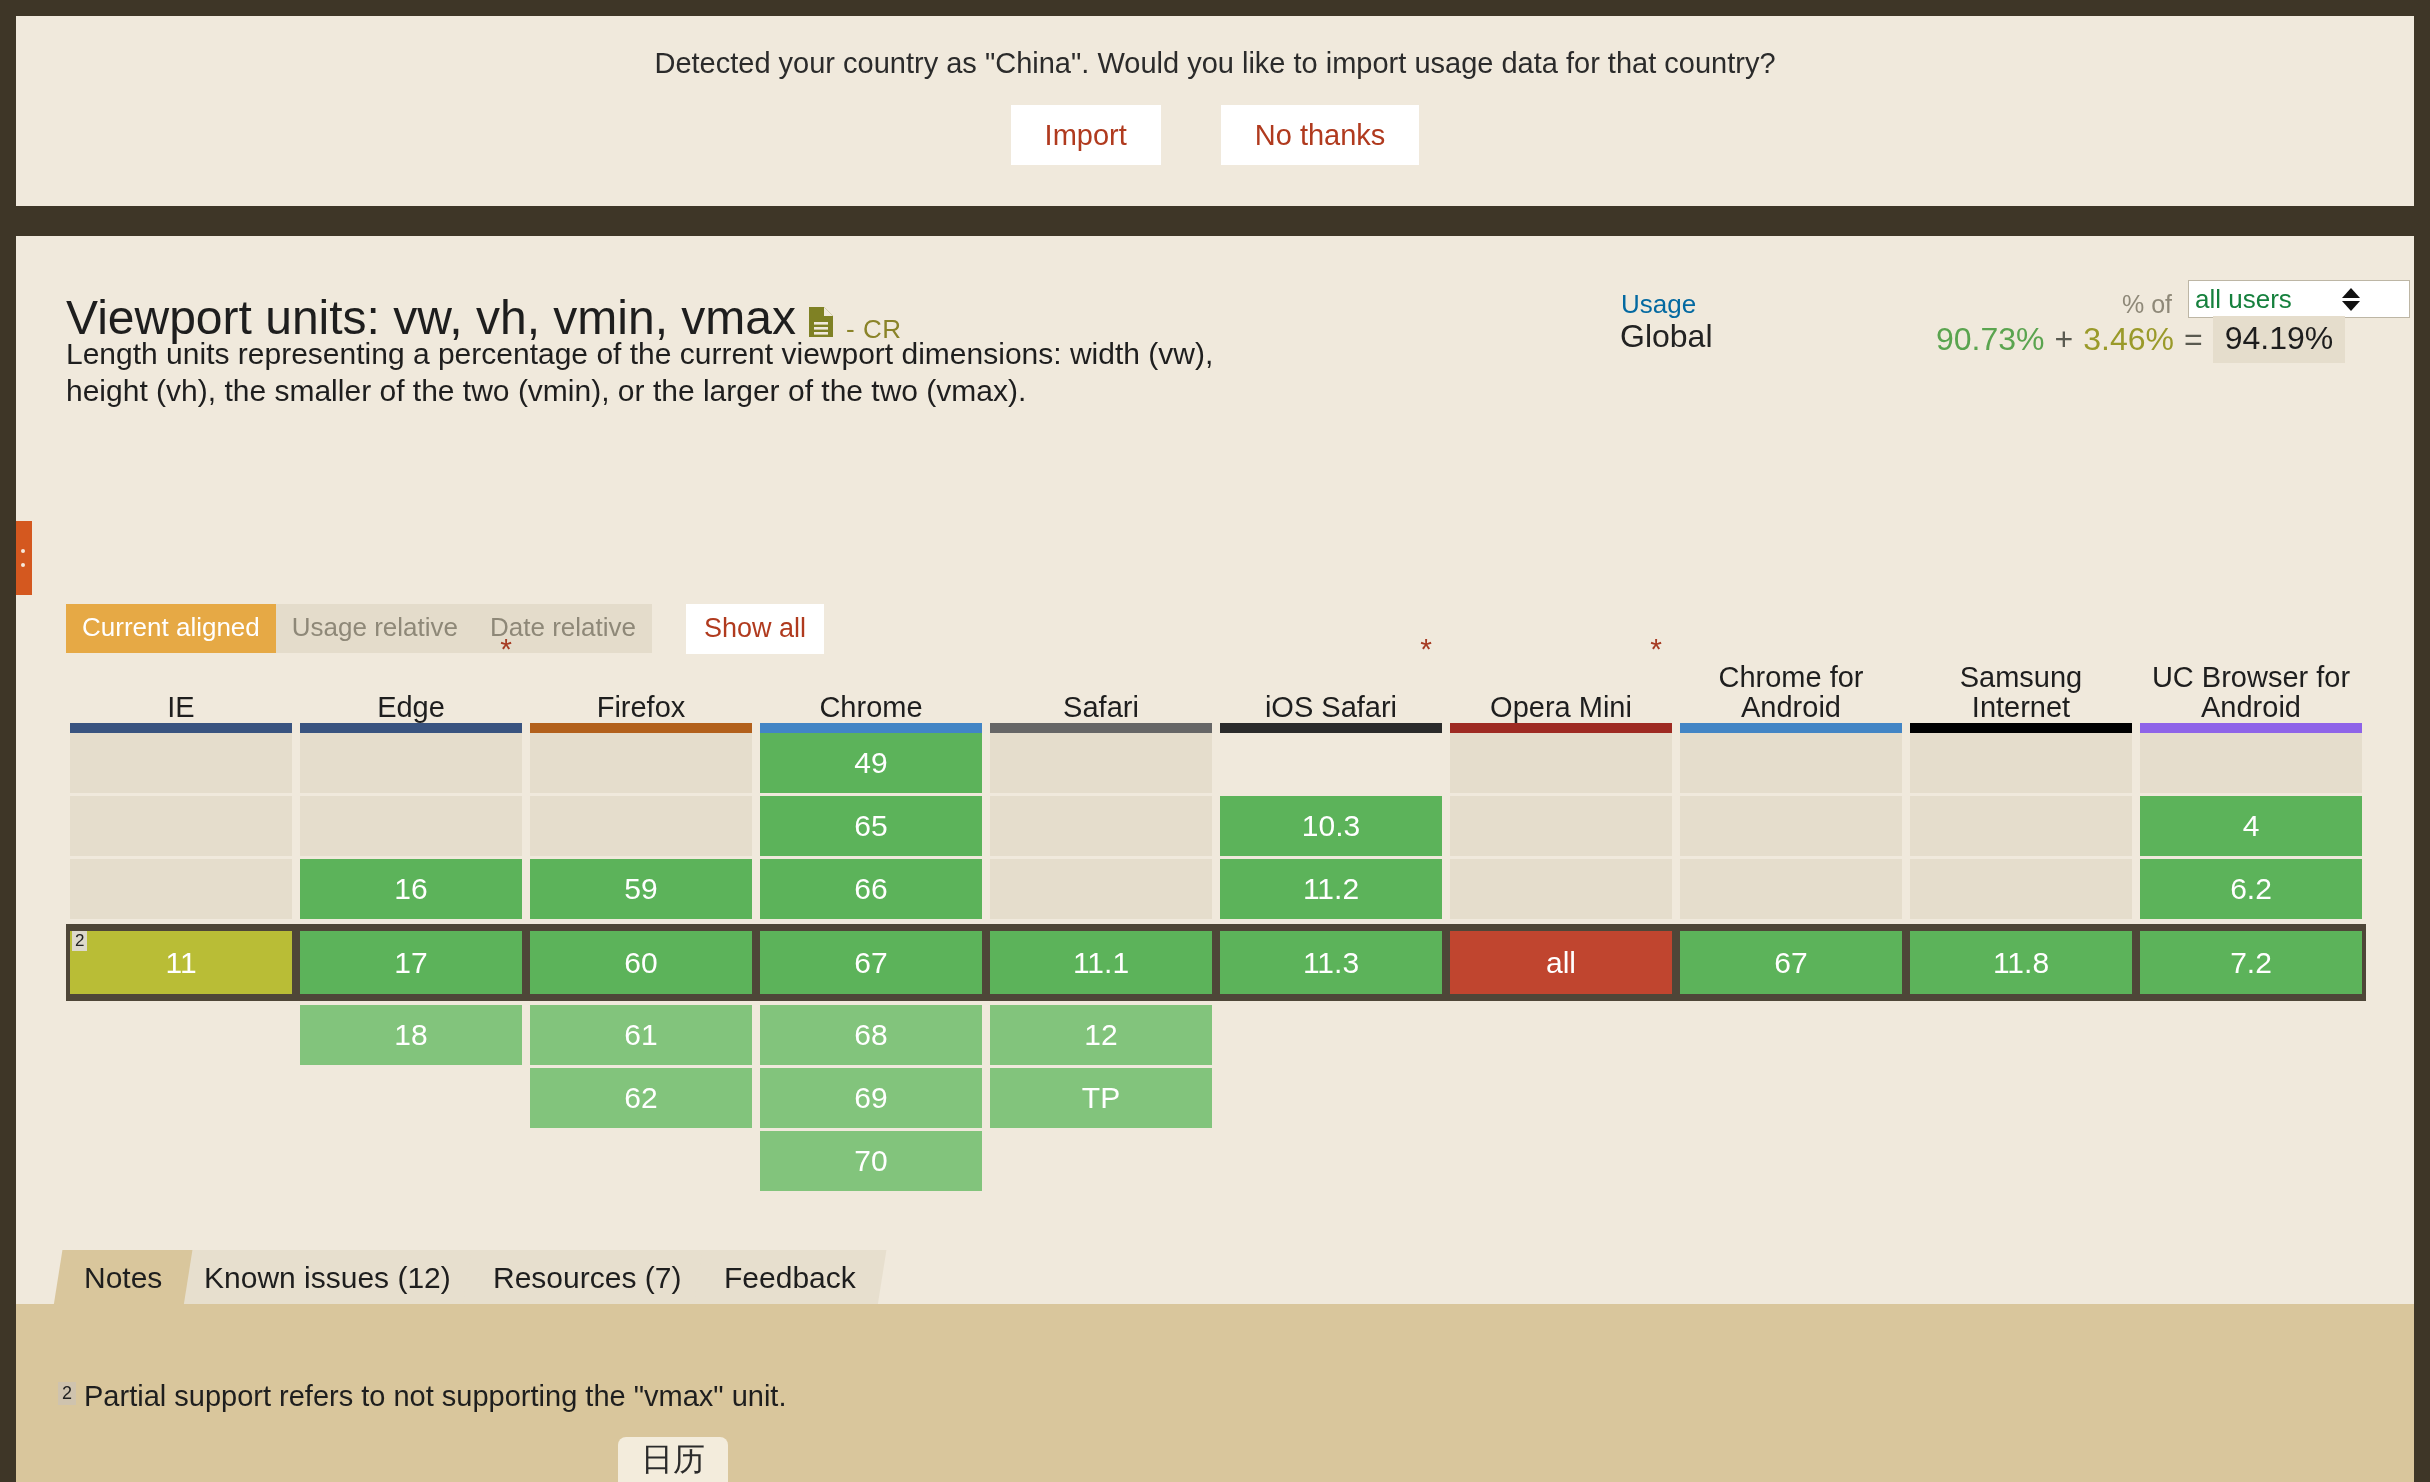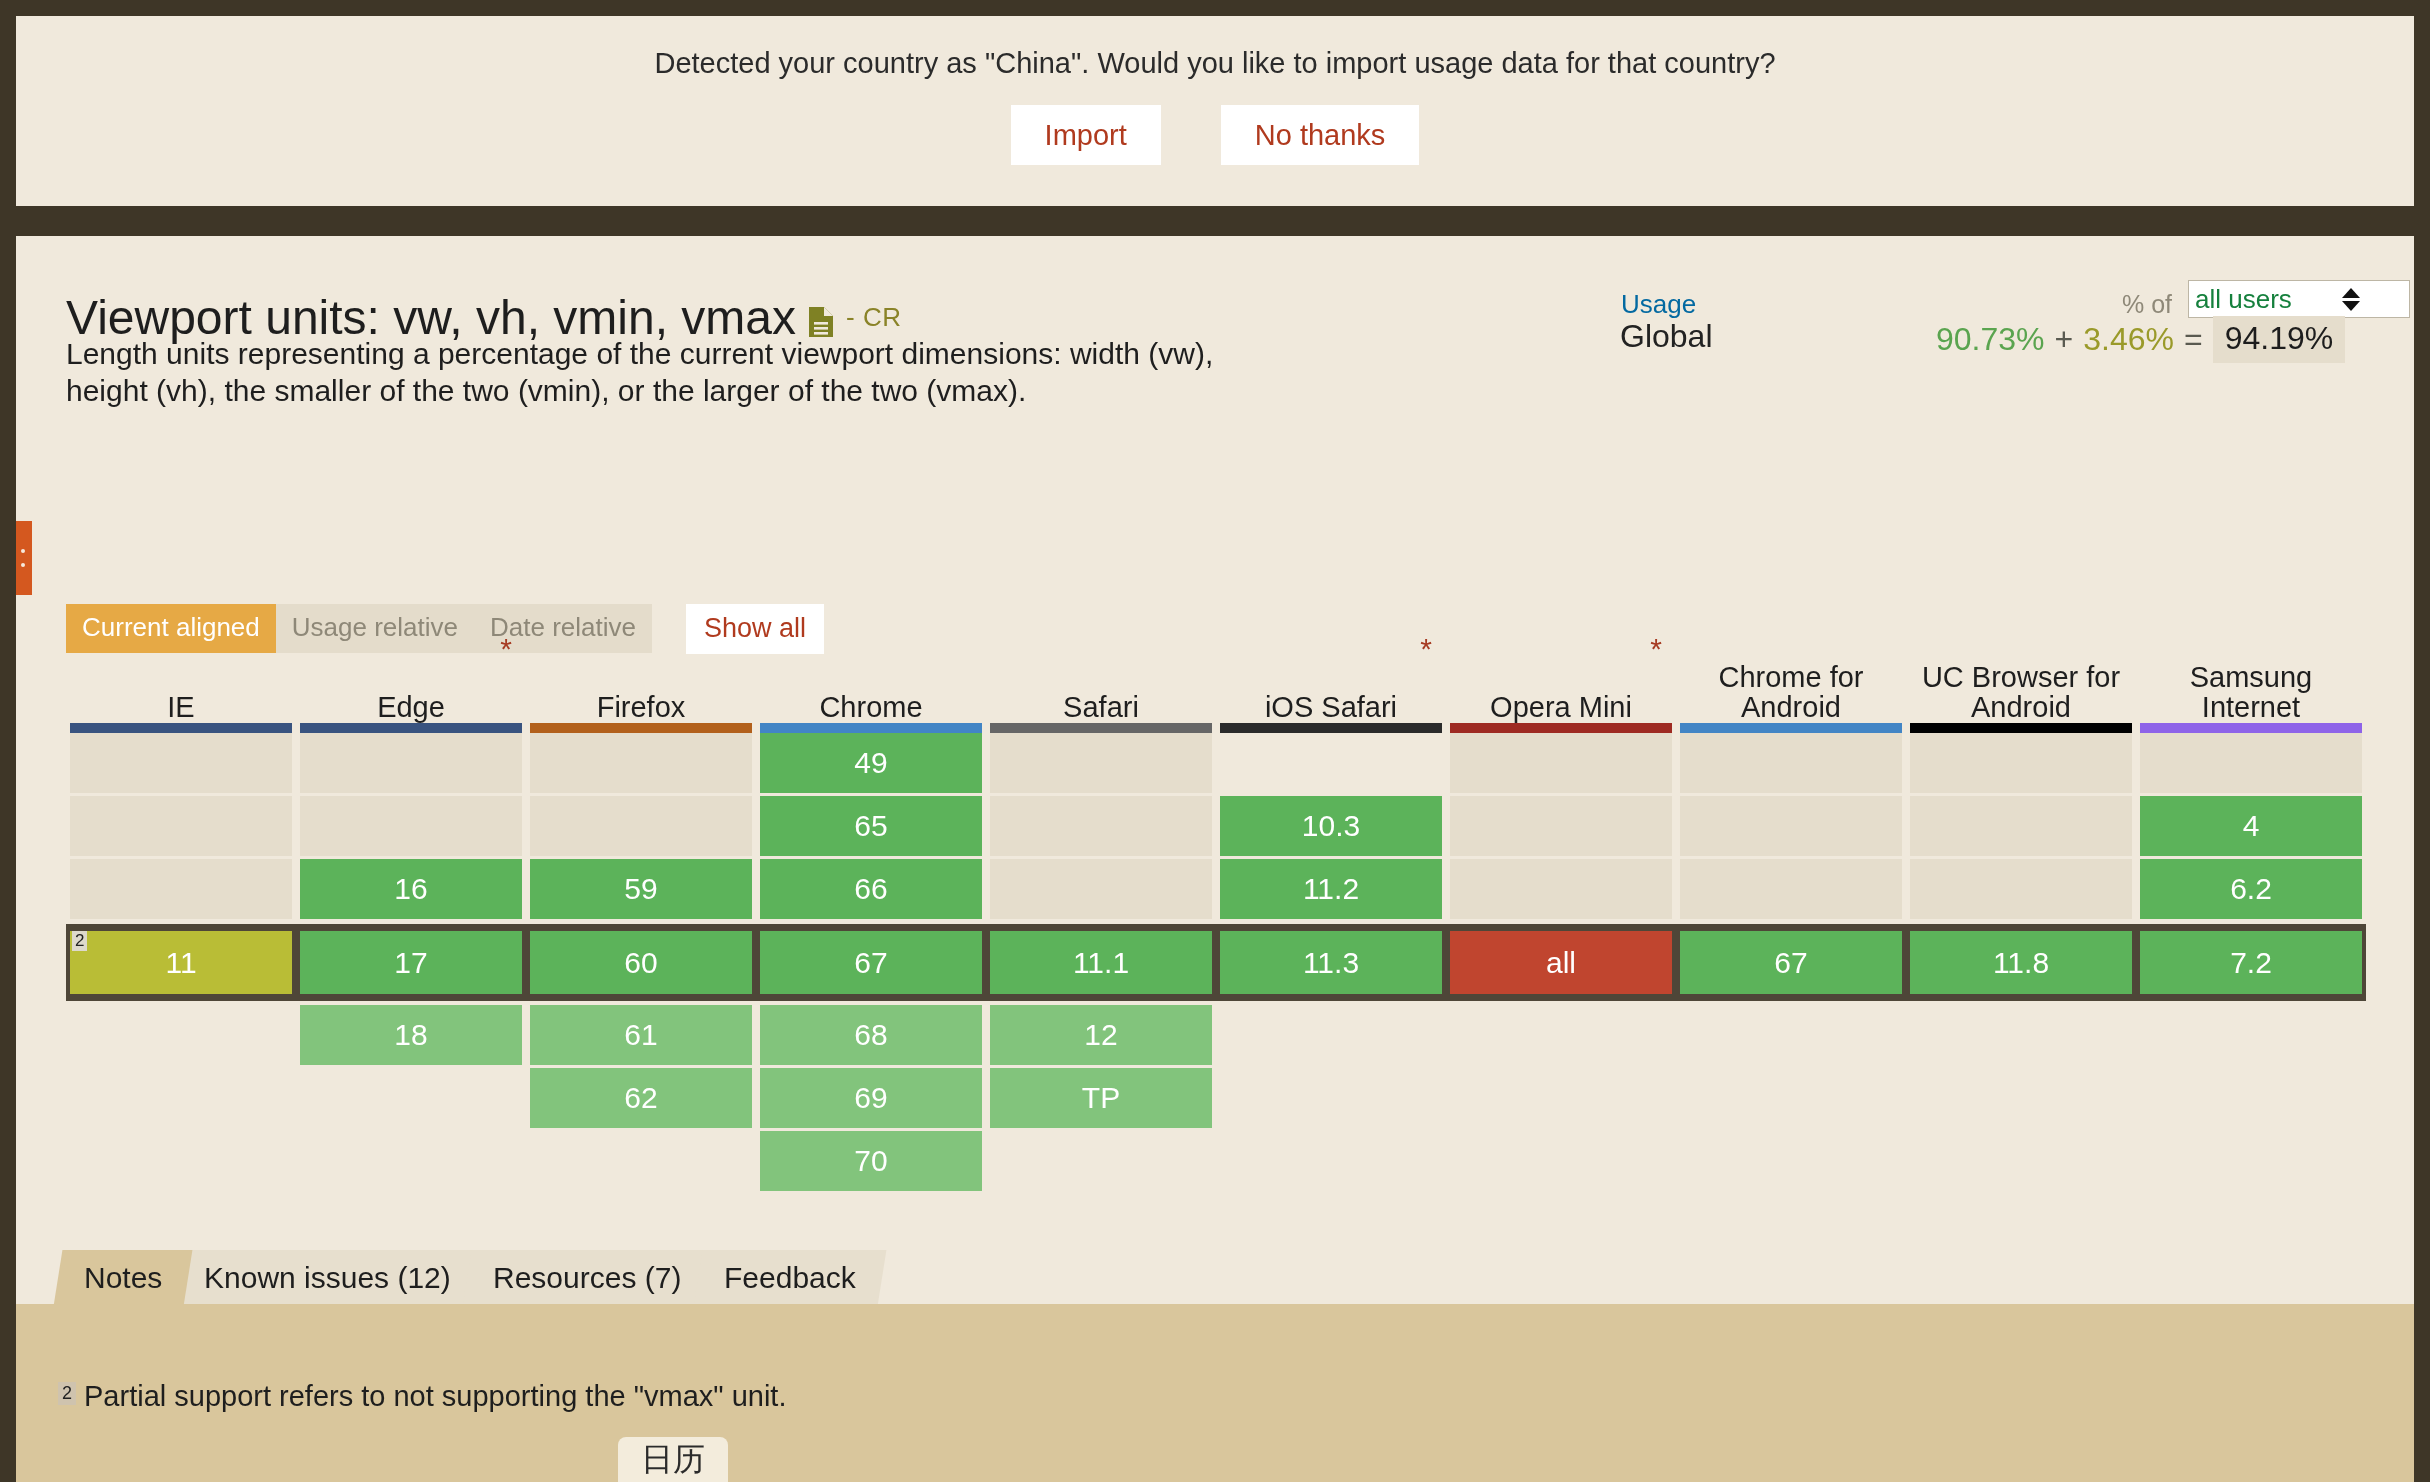--- a/index.html
+++ b/index.html
@@ -71,21 +71,21 @@
 
   
   .feature-title {
     position: absolute;
     left: 50px; top: 22px;
     font-size: 48px;
     color: #1e1e1e;
     font-weight: 400;
     white-space: nowrap;
     display: flex;
-    align-items: center;
+    align-items: flex-end;
     gap: 12px;
   }
   .doc-icon { display:inline-block; transform: translateY(4px); }
   .status-cr {
     font-size: 26px;
     color: #8a8328;
     letter-spacing: .5px;
   }
   .feature-desc {
     position: absolute;
@@ -405,24 +405,24 @@
             <span class="star">*</span>
           </div>
           <div class="th">
             <span>Opera Mini</span>
             <span class="star">*</span>
           </div>
           <div class="th">
             <span>Chrome for Android</span>
           </div>
           <div class="th">
+            <span>Samsung Internet</span>
+          </div>
+          <div class="th">
             <span>UC Browser for Android</span>
-          </div>
-          <div class="th">
-            <span>Samsung Internet</span>
           </div>
         </div>
       <div class="colorbar-row" id="colorbars">
           <div class="colorbar" style="background: rgb(57, 83, 127);"></div>
           <div class="colorbar" style="background: rgb(57, 83, 127);"></div>
           <div class="colorbar" style="background: rgb(178, 96, 27);"></div>
           <div class="colorbar" style="background: rgb(66, 133, 197);"></div>
           <div class="colorbar" style="background: rgb(102, 102, 102);"></div>
           <div class="colorbar" style="background: rgb(43, 43, 43);"></div>
           <div class="colorbar" style="background: rgb(158, 42, 34);"></div>

